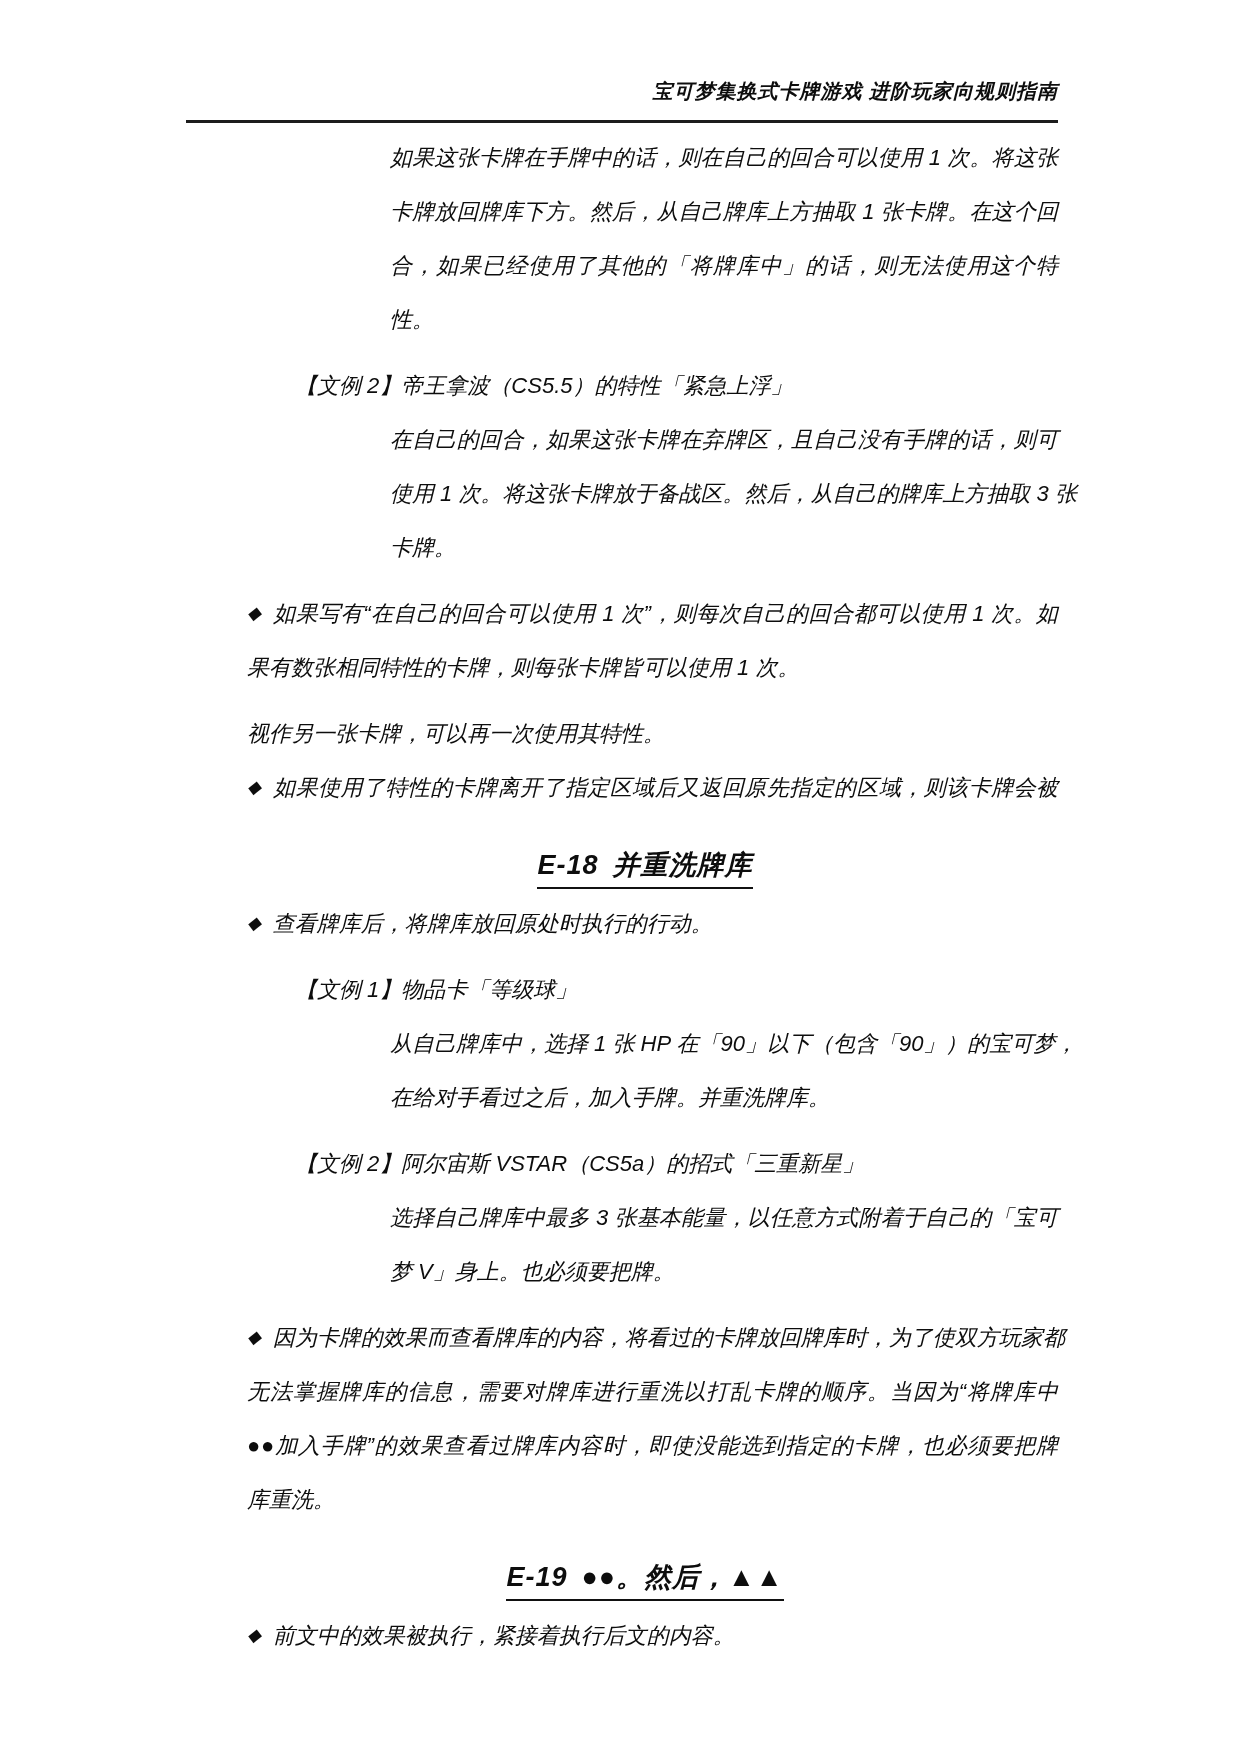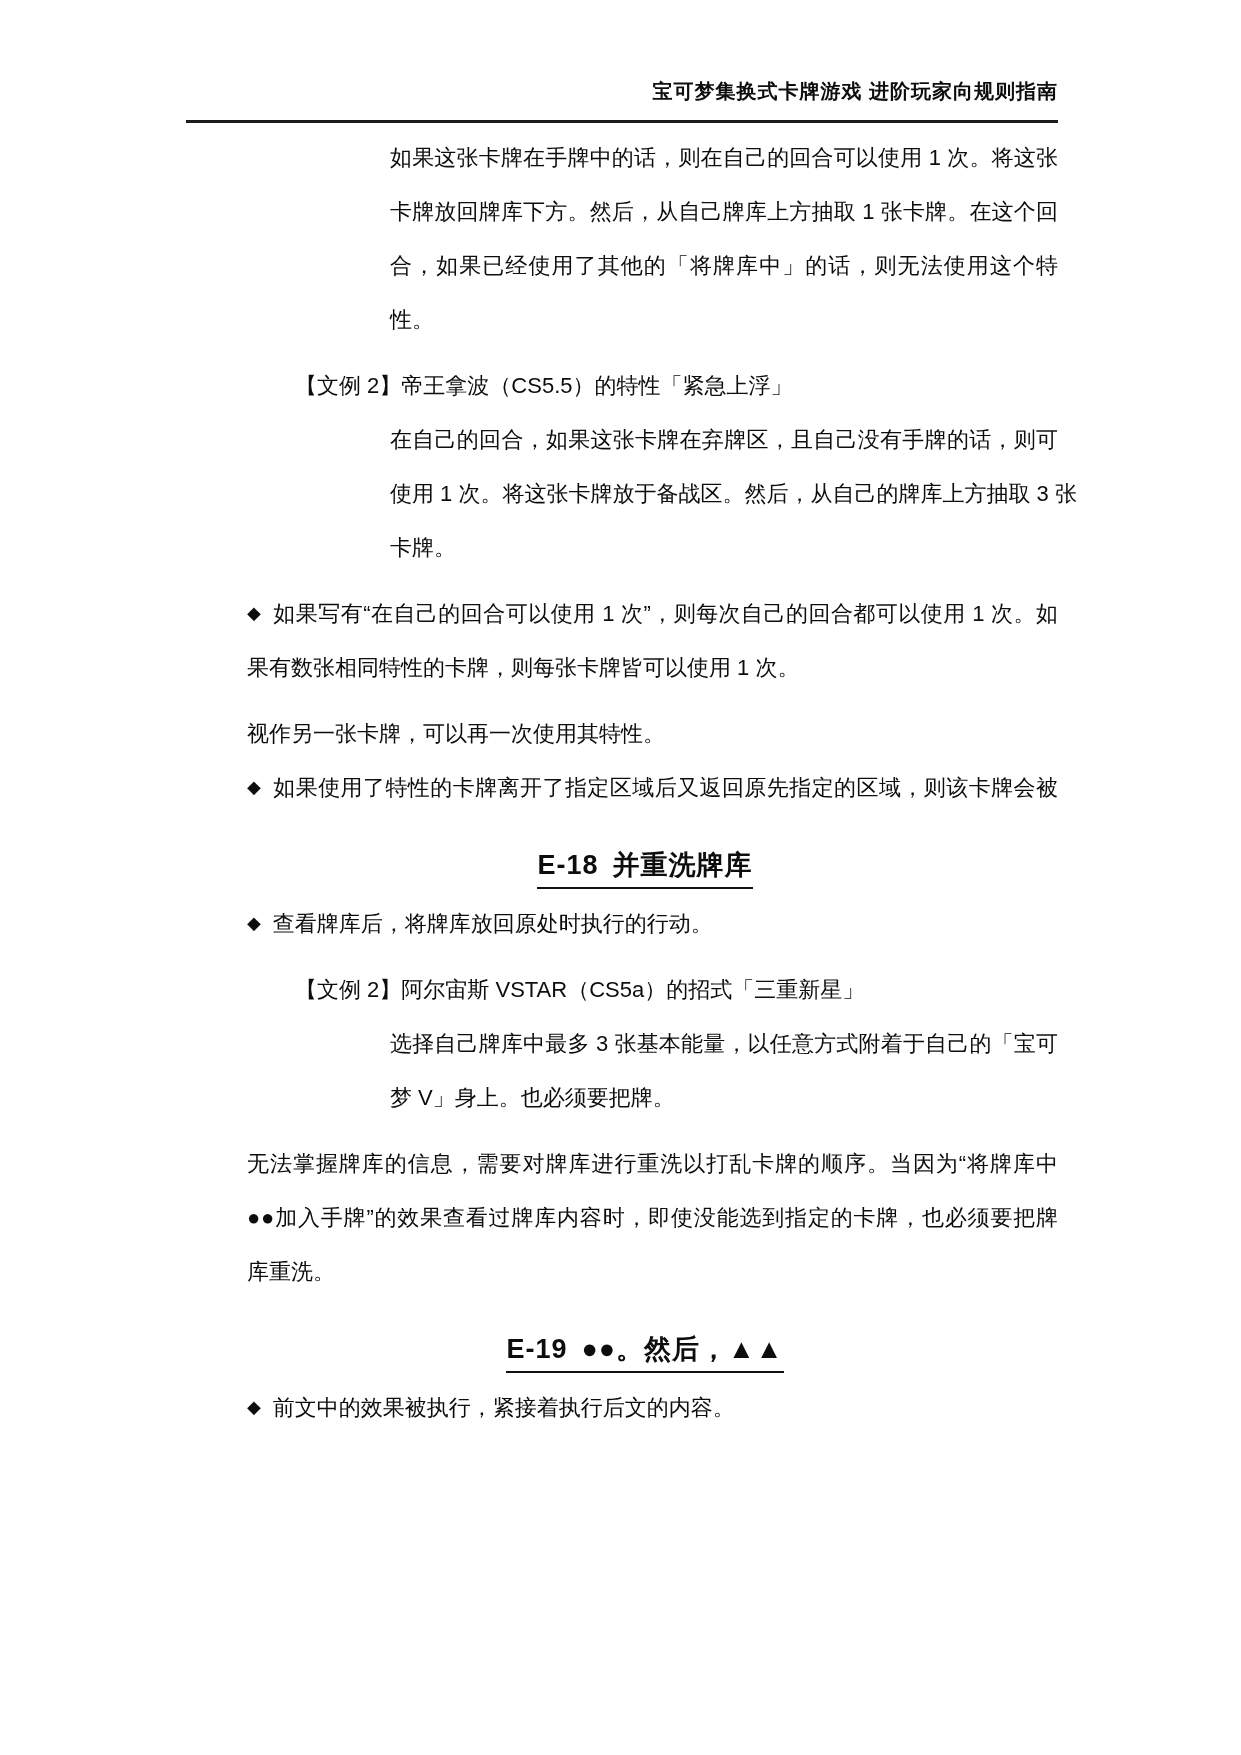--- a/index.html
+++ b/index.html
@@ -8,20 +8,21 @@
     width:1241px; height:1755px;
     background:#ffffff;
     color:#0d0d0d;
     font-family:"Liberation Sans", sans-serif;
     overflow:hidden;
   }
   .content {
     position:absolute;
     left:186px; top:0;
     width:872px;
+    font-style:italic;
   }
   .pg-title {
     margin-top:76px;
     text-align:right;
     font-size:20px;
     font-weight:700;
     line-height:30px;
     letter-spacing:1px;
   }
   .rule {
@@ -101,28 +102,34 @@
     </section>
 
     <section class="sec">
       <span class="sec-inner"><span>E-18</span><span class="sec-name">并重洗牌库</span></span>
     </section>
 
     <section class="block after-sec">
       <div class="line ll ind-b"><span class="bullet">◆</span><span>查看牌库后，将牌库放回原处时执行的行动。</span></div>
     </section>
 
+    <section class="block">
+      <div class="line ll ind-exlabel">【文例 1】物品卡「等级球」</div>
+      <div class="line jl ind-ex">从自己牌库中，选择 1 张 HP 在「90」以下（包含「90」）的宝可梦，</div>
+      <div class="line ll ind-ex">在给对手看过之后，加入手牌。并重洗牌库。</div>
+    </section>
 
     <section class="block">
       <div class="line ll ind-exlabel">【文例 2】阿尔宙斯 VSTAR（CS5a）的招式「三重新星」</div>
       <div class="line jl ind-ex">选择自己牌库中最多 3 张基本能量，以任意方式附着于自己的「宝可</div>
       <div class="line ll ind-ex">梦 V」身上。也必须要把牌。</div>
     </section>
 
     <section class="block">
+      <div class="line jl ind-b"><span class="bullet">◆</span><span>因为卡牌的效果而查看牌库的内容，将看过的卡牌放回牌库时，为了使双方玩家都</span></div>
       <div class="line jl ind-b">无法掌握牌库的信息，需要对牌库进行重洗以打乱卡牌的顺序。当因为“将牌库中</div>
       <div class="line jl ind-b">●●加入手牌”的效果查看过牌库内容时，即使没能选到指定的卡牌，也必须要把牌</div>
       <div class="line ll ind-b">库重洗。</div>
     </section>
 
     <section class="sec">
       <span class="sec-inner"><span>E-19</span><span class="sec-name">●●。然后，▲▲</span></span>
     </section>
 
     <section class="block after-sec">

